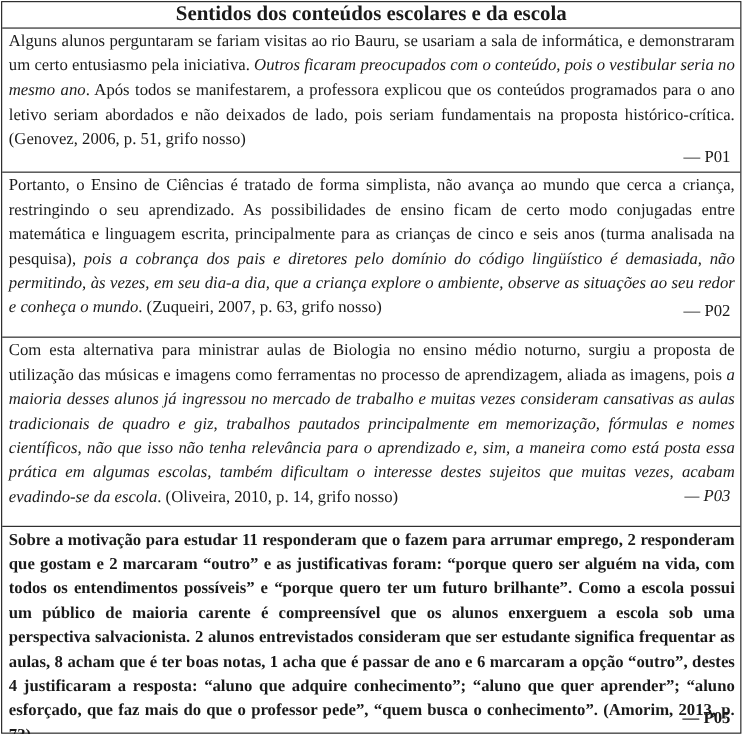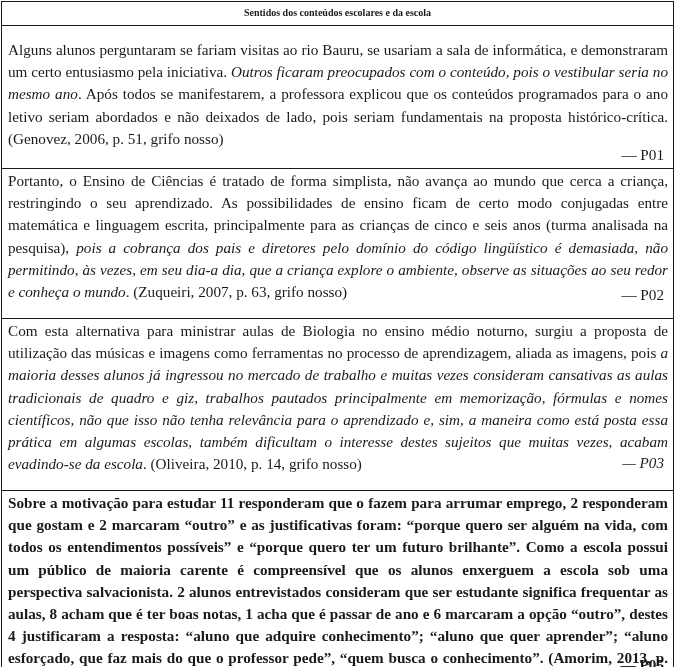--- a/index.html
+++ b/index.html
@@ -11,35 +11,35 @@
       font-family: "Liberation Serif", "DejaVu Serif", serif;
       color: #1a1a1a;
       font-size: 15.2px;
       line-height: 22.2px;
       box-sizing: border-box;
     }
     .header-row {
       height: 23px;
       text-align: center;
       font-weight: bold;
-      font-size: 10px;
+      font-size: 19px;
       line-height: 22px;
       border-bottom: 1px solid #1a1a1a;
     }
     .row {
       border-bottom: 1px solid #1a1a1a;
       padding: 1px 5px 0 6px;
       box-sizing: border-box;
       position: relative;
     }
     .row:last-child { border-bottom: none; font-weight: bold; }
     .row-text { text-align: justify; margin: 0; }
     .row-text em { font-style: italic; }
     .row-code { text-align: left; padding-right: 2px; margin-top: 0; }
-    .r1 { height: 131px; margin-top: 12px; }
+    .r1 { height: 131px; }
     .r2 { height: 150px; }
     .r3 { height: 172px; }
     .r4 { height: 187px; }
     .r1 .row-code { position: absolute; right: 7px; bottom: 2px; }
     .r2 .row-code { position: absolute; right: 7px; bottom: 12px; }
     .r3 .row-code { position: absolute; right: 7px; bottom: 16px; font-style: italic; }
     .r4 .row-code { position: absolute; right: 7px; bottom: 2px; }
   </style>
 </head>
 <body>

